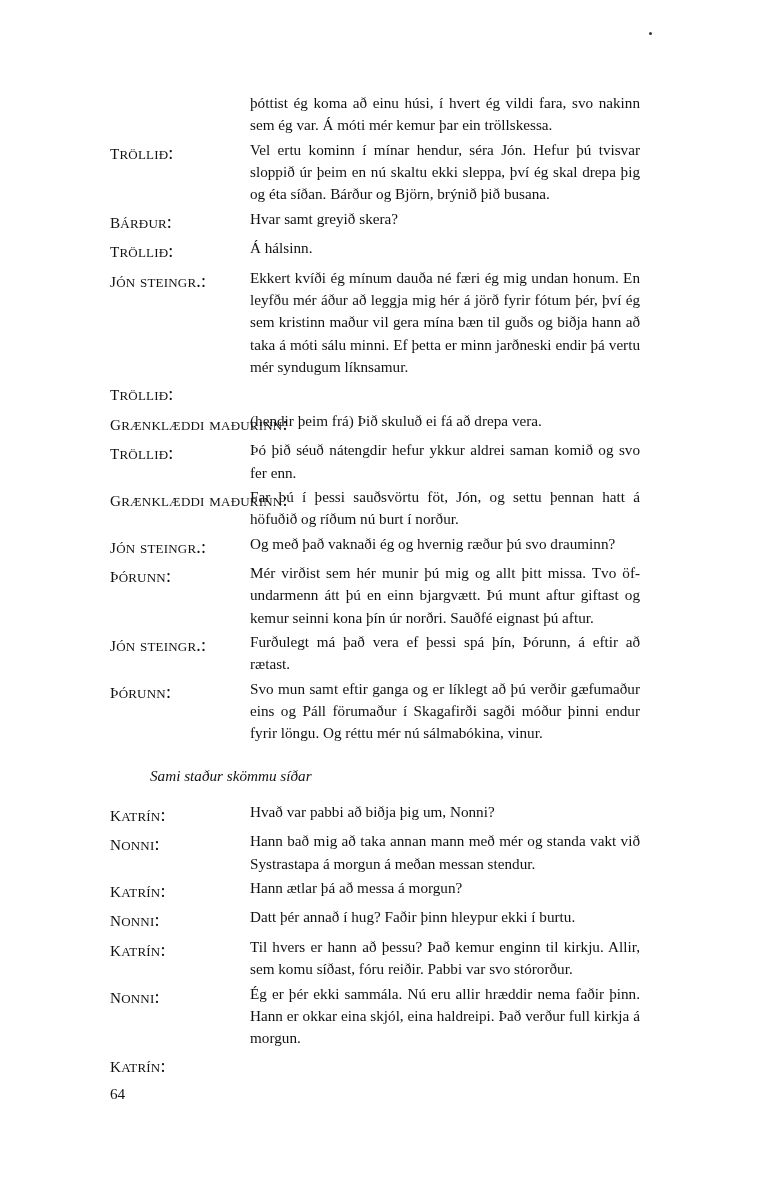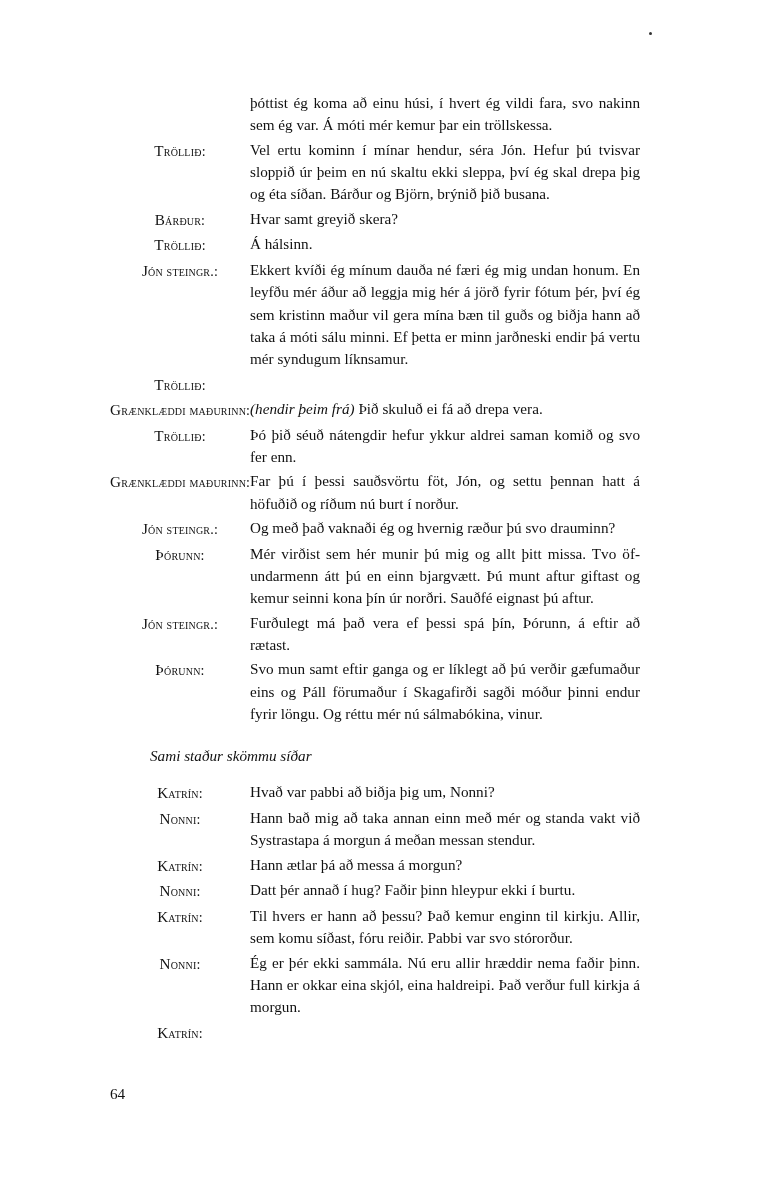--- a/index.html
+++ b/index.html
@@ -46,43 +46,41 @@
     text-justify: inter-word;
   }
   .speech {
     display: flex;
     align-items: flex-start;
     margin-top: 2px;
   }
   .speaker {
     width: 140px;
     flex: 0 0 140px;
-    font-size: 14px;
+    font-size: 18px;
     line-height: 1.47;
     letter-spacing: 0.2px;
     font-variant: small-caps;
     text-transform: lowercase;
     padding-top: 1px;
     white-space: nowrap;
-    text-align: center;
   }
   .speaker.caps-first::first-letter {
     font-size: 15.2px;
     text-transform: uppercase;
   }
   .line {
     flex: 1 1 auto;
     font-size: 15.2px;
     line-height: 1.47;
     text-align: justify;
     text-justify: inter-word;
     hyphens: manual;
   }
   .line .stage {
-    font-style: italic;
   }
   .scene-heading {
     margin: 22px 0 16px 0;
     text-align: left;
     font-style: italic;
     font-size: 15.2px;
     padding-left: 40px;
   }
   .folio {
     position: absolute;
@@ -163,21 +161,21 @@
 
     <div class="scene-heading">Sami staður skömmu síðar</div>
 
     <div class="speech">
       <div class="speaker caps-first">Katrín:</div>
       <div class="line">Hvað var pabbi að biðja þig um, Nonni?</div>
     </div>
 
     <div class="speech">
       <div class="speaker caps-first">Nonni:</div>
-      <div class="line">Hann bað mig að taka annan einn með mér og standa vakt við Systrastapa á morgun á meðan messan stendur.</div>
+      <div class="line">Hann bað mig að taka annan mann með mér og standa vakt við Systrastapa á morgun á meðan messan stendur.</div>
     </div>
 
     <div class="speech">
       <div class="speaker caps-first">Katrín:</div>
       <div class="line">Hann ætlar þá að messa á morgun?</div>
     </div>
 
     <div class="speech">
       <div class="speaker caps-first">Nonni:</div>
       <div class="line">Datt þér annað í hug? Faðir þinn hleypur ekki í burtu.</div>

